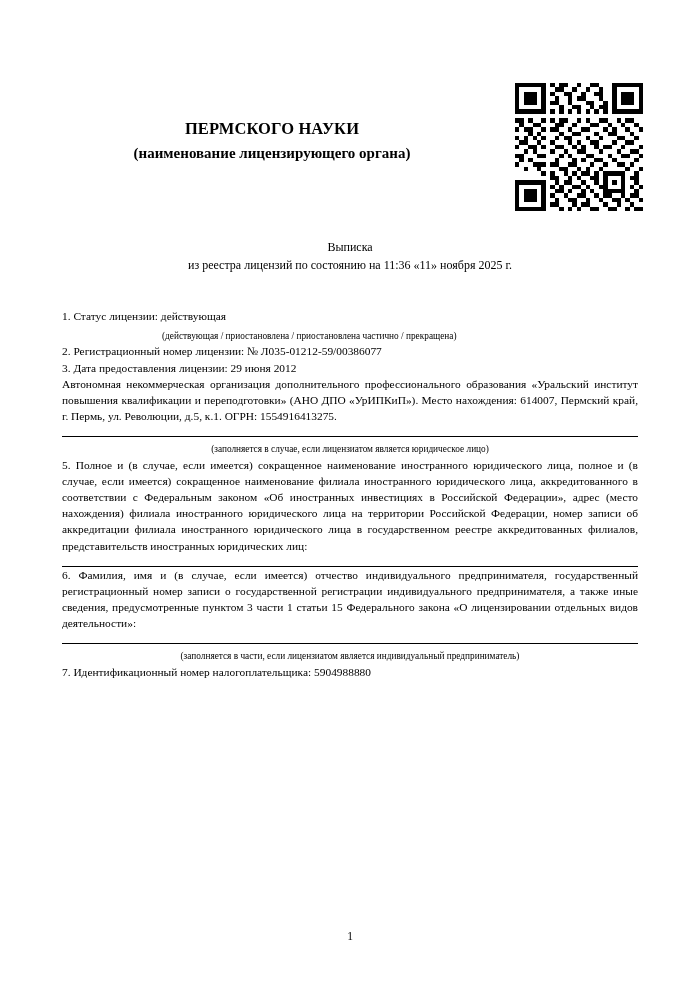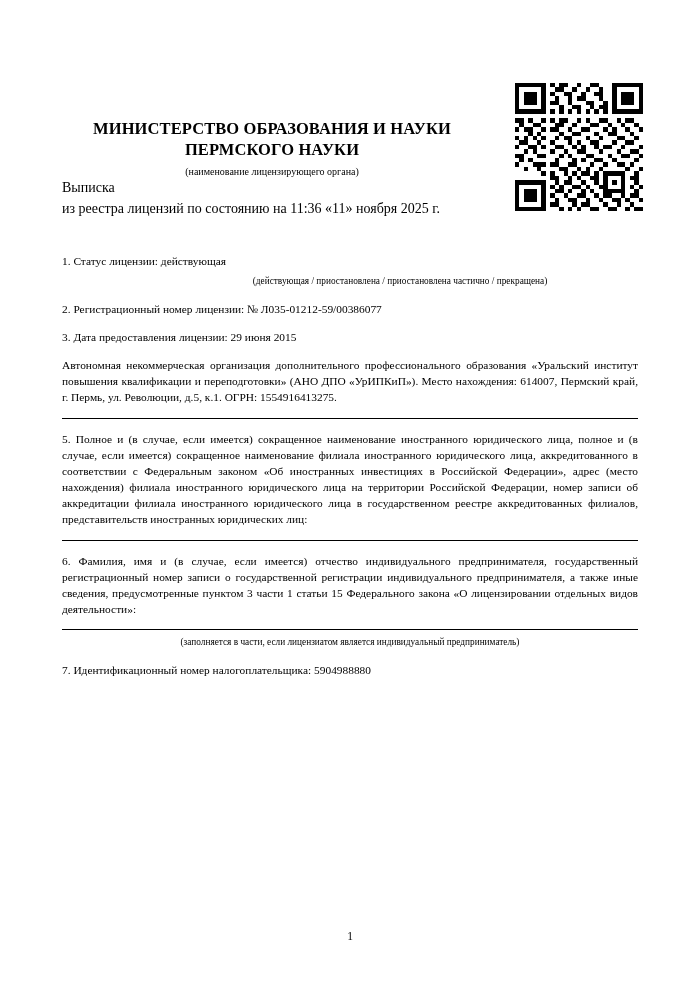--- a/index.html
+++ b/index.html
@@ -38,48 +38,51 @@
     margin-left: 0px;
   }
   .ministry {
     font-size: 16.5px;
     font-weight: bold;
     line-height: 1.28;
     letter-spacing: 0.1px;
   }
   .org-caption {
     margin-top: 6px;
-    font-size: 10px;
-    text-align: center;
+    font-size: 15px;
+    text-align: center;
+    font-weight: bold;
   }
 
   .extract-block {
-    font-size: 14px;
+    margin-top: 76px;
+    text-align: center;
+    font-size: 12px;
     line-height: 1.5;
   }
 
   .content {
     margin-top: 34px;
     font-size: 11.4px;
     line-height: 1.42;
   }
   .item {
-    margin-top: 12px;
+    margin-top: 0;
     text-align: justify;
   }
   .item:first-child { margin-top: 12px; }
   .item p { margin: 0; }
   .justified { text-align: justify; }
   .caption {
     text-align: center;
     font-size: 9.3px;
     margin-top: 6px;
   }
   .caption.indent-left {
-    text-align: center;
+    text-align: left;
     padding-left: 100px;
   }
   .rule {
     border: none;
     border-top: 1px solid #000;
     margin: 12px 0 0 0;
     height: 0;
   }
   .nowrap-block { margin-top: 4px; }
   .page-number {
@@ -319,21 +322,20 @@
           <rect x="17" y="28" width="2" height="1"></rect>
         <rect x="21" y="28" width="2" height="1"></rect>
           <rect x="25" y="28" width="1" height="1"></rect>
         <rect x="27" y="28" width="2" height="1"></rect>
       </g>
     </svg>
   </div>
 
   <div class="header">
     <div class="ministry">
-      <div>МИНИСТЕРСТВО ОБРАЗОВАНИЯ И НАУКИ</div>
       <div>ПЕРМСКОГО НАУКИ</div>
     </div>
     <div class="org-caption">(наименование лицензирующего органа)</div>
   </div>
 
   <div class="extract-block">
     <div>Выписка</div>
     <div>из реестра лицензий по состоянию на 11:36 «11» ноября 2025 г.</div>
   </div>
 
@@ -342,26 +344,27 @@
     <div class="item">
       <p>1. Статус лицензии: действующая</p>
       <div class="caption indent-left">(действующая / приостановлена / приостановлена частично / прекращена)</div>
     </div>
 
     <div class="item">
       <p>2. Регистрационный номер лицензии: № Л035-01212-59/00386077</p>
     </div>
 
     <div class="item">
-      <p>3. Дата предоставления лицензии: 29 июня 2015</p>
+      <p>3. Дата предоставления лицензии: 29 июня 2012</p>
     </div>
 
     <div class="item">
       <p class="justified nowrap-block">Автономная некоммерческая организация дополнительного профессионального образования «Уральский институт повышения квалификации и переподготовки» (АНО ДПО «УрИПКиП»). Место нахождения: 614007, Пермский край, г. Пермь, ул. Революции, д.5, к.1. ОГРН: 1554916413275.</p>
       <hr class="rule">
+      <div class="caption">(заполняется в случае, если лицензиатом является юридическое лицо)</div>
     </div>
 
     <div class="item">
       <p class="justified">5. Полное и (в случае, если имеется) сокращенное наименование иностранного юридического лица, полное и (в случае, если имеется) сокращенное наименование филиала иностранного юридического лица, аккредитованного в соответствии с Федеральным законом «Об иностранных инвестициях в Российской Федерации», адрес (место нахождения) филиала иностранного юридического лица на территории Российской Федерации, номер записи об аккредитации филиала иностранного юридического лица в государственном реестре аккредитованных филиалов, представительств иностранных юридических лиц:</p>
       <hr class="rule">
     </div>
 
     <div class="item">
       <p class="justified">6. Фамилия, имя и (в случае, если имеется) отчество индивидуального предпринимателя, государственный регистрационный номер записи о государственной регистрации индивидуального предпринимателя, а также иные сведения, предусмотренные пунктом 3 части 1 статьи 15 Федерального закона «О лицензировании отдельных видов деятельности»:</p>
       <hr class="rule">

